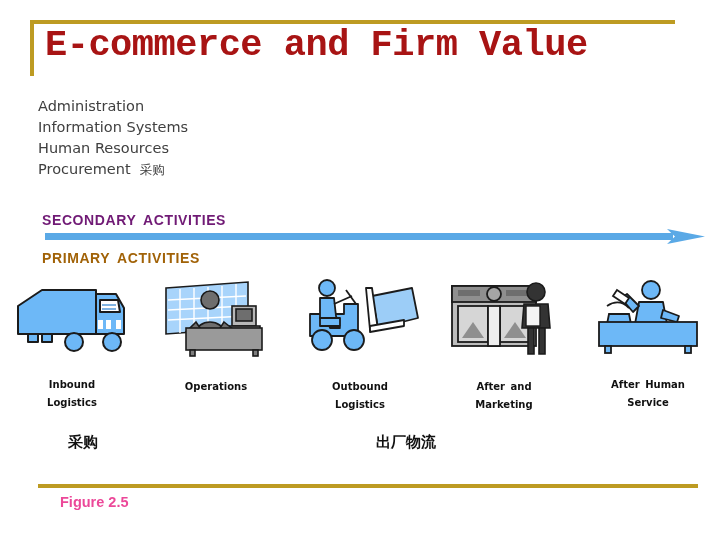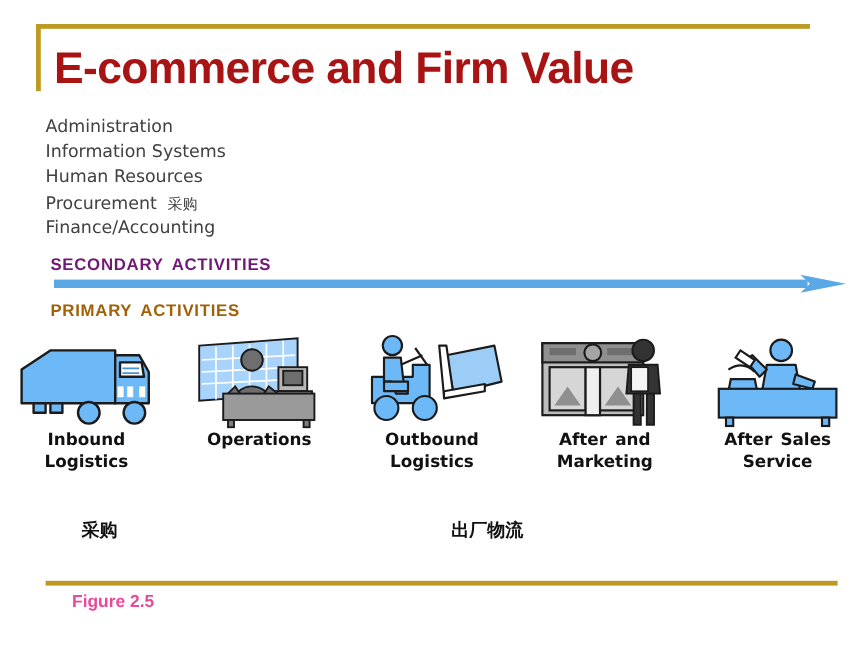--- a/index.html
+++ b/index.html
@@ -31,26 +31,26 @@
     top: 20px;
     width: 4px;
     height: 56px;
     background: #bd9b22;
   }
 
   
   #slide-title {
     position: absolute;
     left: 45px;
-    top: 36px;
+    top: 24px;
     font-size: 37px;
     font-weight: bold;
     letter-spacing: -0.5px;
     color: #a81414;
-    font-family: Liberation Sans, sans-serif;
+    font-family: Liberation Mono, monospace;
     white-space: nowrap;
   }
 
   
   #support-activities {
     position: absolute;
     left: 38px;
     top: 96px;
     width: 320px;
   }
@@ -114,23 +114,23 @@
     align-items: center;
     justify-content: flex-start;
   }
   .chain-icon {
     height: 82px;
     display: flex;
     align-items: flex-end;
     justify-content: center;
   }
   .chain-label {
-    margin-top: 0;
+    margin-top: 20px;
     text-align: center;
-    font-size: 14px;
+    font-size: 10px;
     font-weight: bold;
     line-height: 18px;
     color: #111;
     word-spacing: 2px;
     font-family: "DejaVu Sans", sans-serif;
   }
 
   
   .cn-note {
     position: absolute;
@@ -174,23 +174,20 @@
     <span>Administration</span>
   </div>
   <div class="support-row">
     <span>Information Systems</span>
   </div>
   <div class="support-row">
     <span>Human Resources</span>
   </div>
   <div class="support-row">
     <span>Procurement</span><span class="cn-inline">采购</span>
-  </div>
-  <div class="support-row">
-    <span>Finance/Accounting</span>
   </div>
 </div>
 
 <div id="secondary-activities-label">SECONDARY  ACTIVITIES</div>
 
 <div id="divider-arrow">
   <svg width="660" height="16" viewBox="0 0 660 16" xmlns="http://www.w3.org/2000/svg">
     <rect x="0" y="4" width="628" height="7" fill="#5aa9e6"></rect>
     <polygon points="622,0 660,7.5 622,15 630,7.5" fill="#5aa9e6"></polygon>
   </svg>
@@ -373,21 +370,21 @@
         </g>
 
         <g stroke="#1b1b1b" stroke-width="1.8">
           <rect x="10" y="46" width="98" height="24" fill="#6db8f7"></rect>
           <rect x="16" y="70" width="6" height="7" fill="#6db8f7"></rect>
           <rect x="96" y="70" width="6" height="7" fill="#6db8f7"></rect>
         </g>
       </svg>
     </div>
     <div class="chain-label">
-      <div>After Sales</div>
+      <div>After Human</div>
       <div>Service</div>
     </div>
   </div>
 
 </div>
 
 <div class="cn-note" id="cn-note-procurement">采购</div>
 <div class="cn-note" id="cn-note-outbound">出厂物流</div>
 
 <div id="footer-rule"></div>

